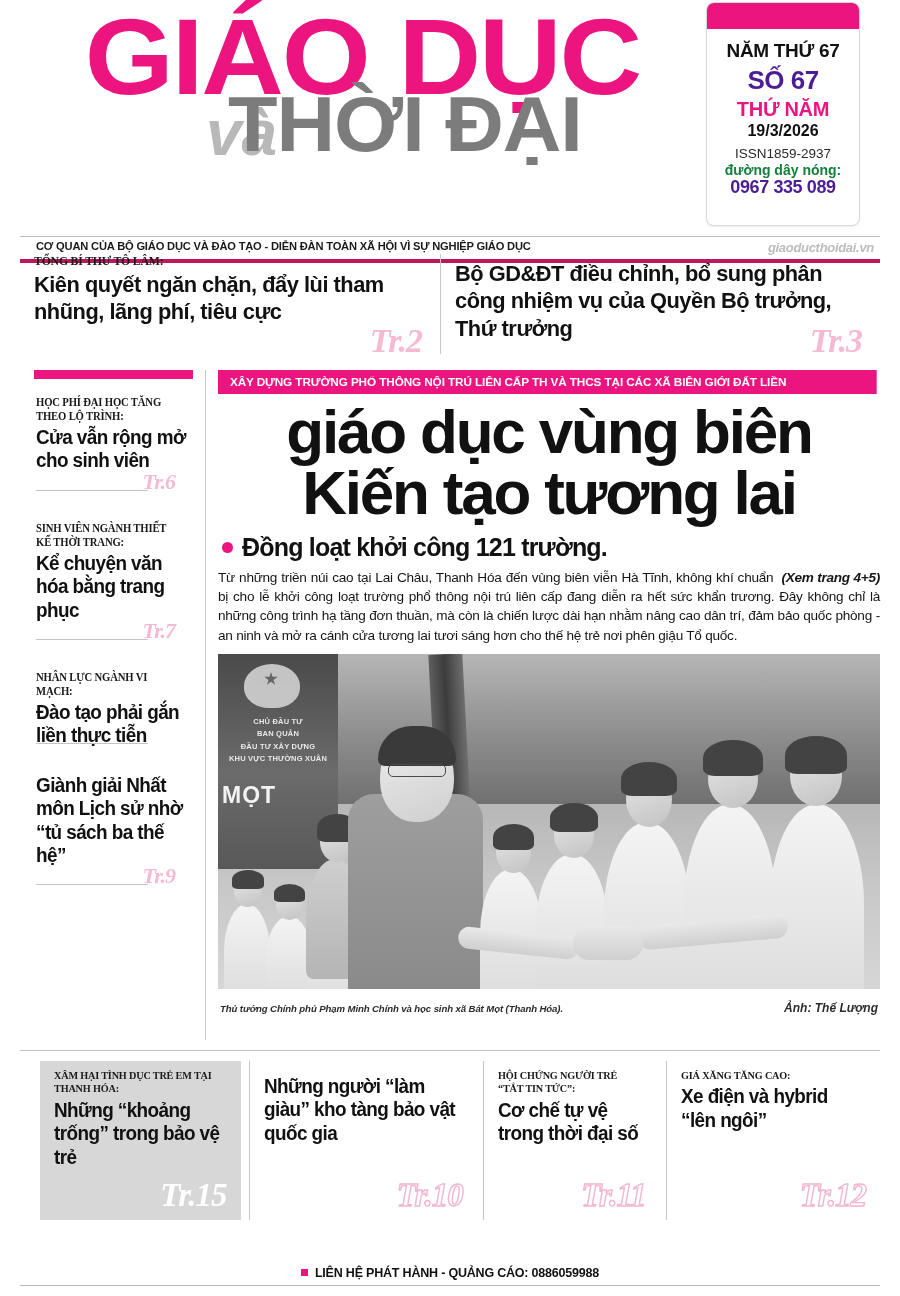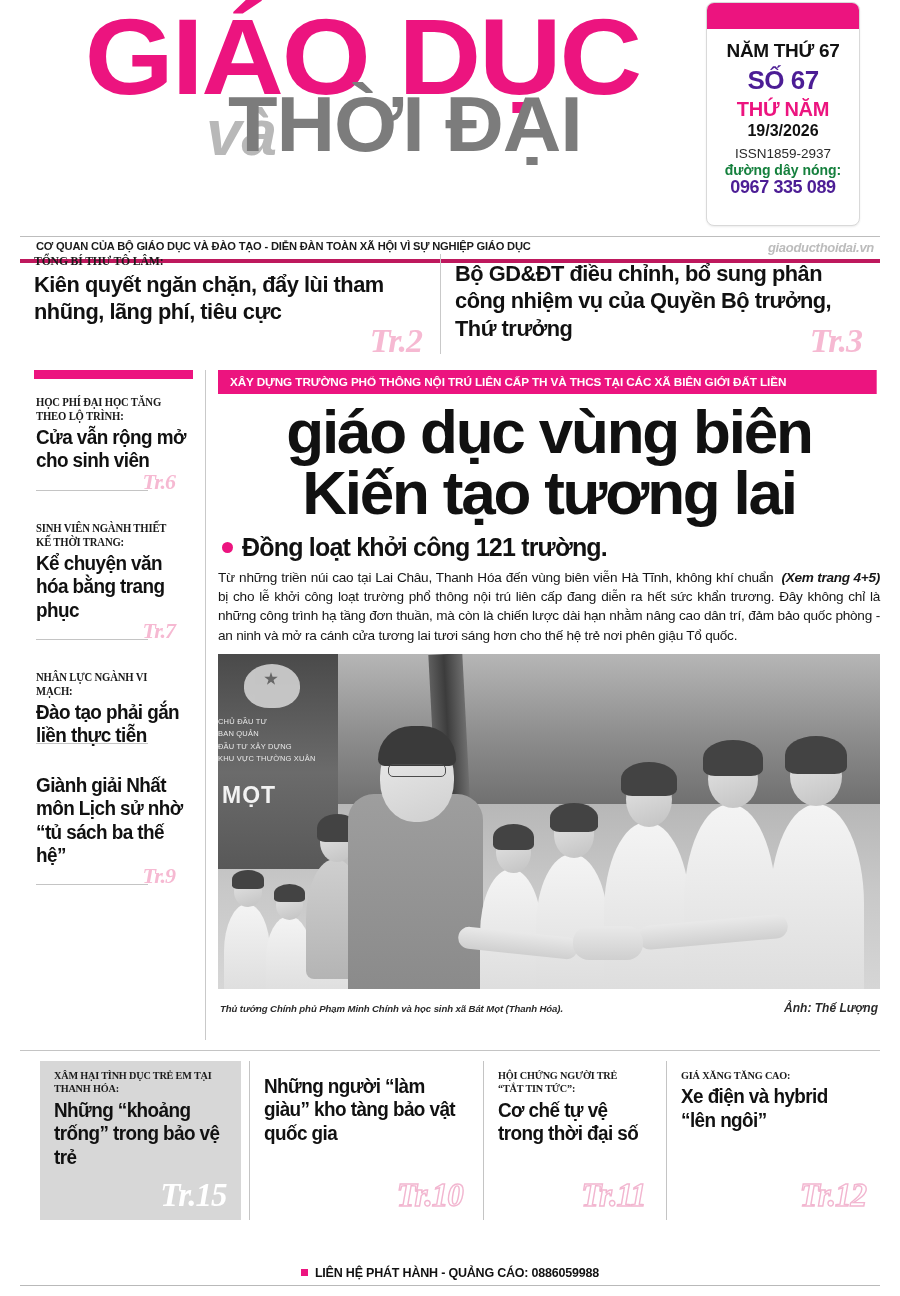--- a/index.html
+++ b/index.html
@@ -377,23 +377,24 @@
     content: "";
     position: absolute;
     left: 20px; top: 8px;
     width: 14px; height: 14px;
     background: #6b6b6b;
     clip-path: polygon(50% 0%, 61% 35%, 98% 35%, 68% 57%, 79% 91%, 50% 70%, 21% 91%, 32% 57%, 2% 35%, 39% 35%);
   }
   .ph-btxt {
     position: absolute;
     left: 0; right: 0; top: 62px;
+    text-align: center;
     color: #e8e8e8;
     font-size: 7.5px;
-    font-weight: normal;
+    font-weight: bold;
     line-height: 1.65;
     letter-spacing: .2px;
   }
   .ph-mot {
     position: absolute;
     left: 4px; top: 128px;
     color: #f2f2f2;
     font-size: 23px;
     font-weight: bold;
     letter-spacing: 1px;

